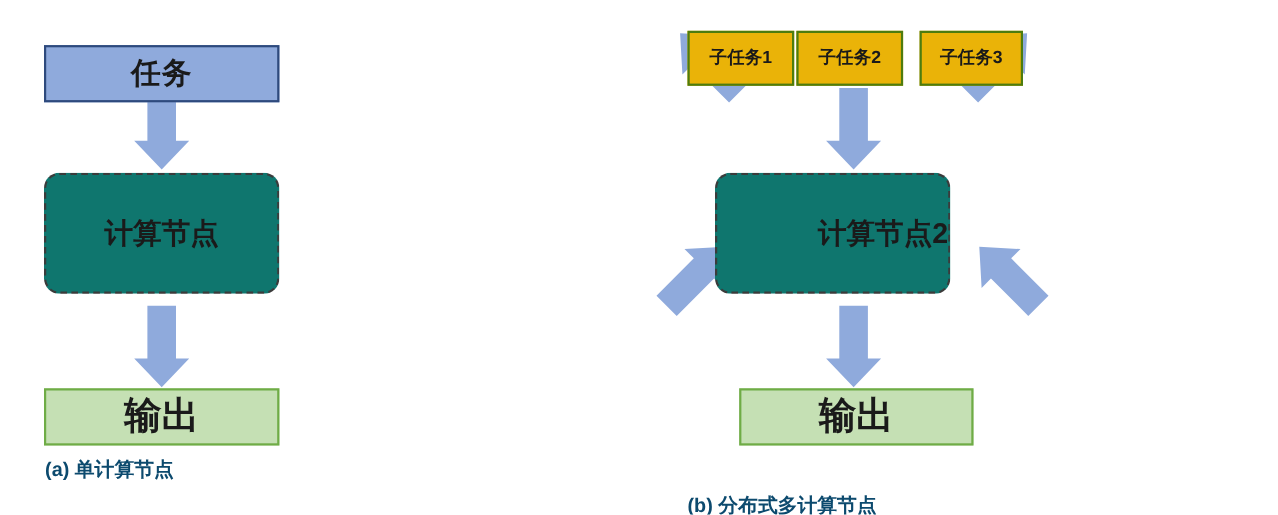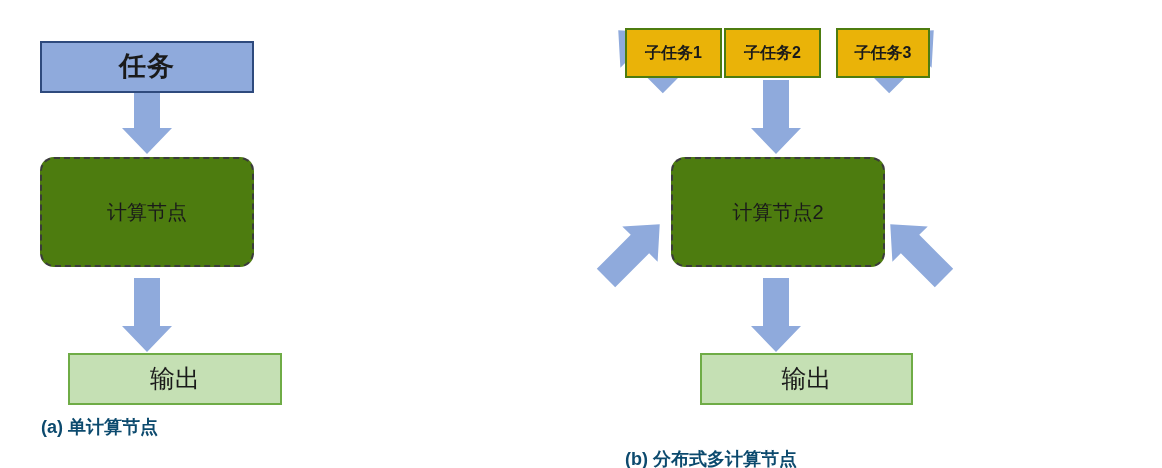--- a/index.html
+++ b/index.html
@@ -34,32 +34,31 @@
     font-weight: 700;
     letter-spacing: 1px;
   }
   .subtask-box {
     background: #eab308;
     border: 2px solid #4d7c0f;
     font-size: 16px;
     font-weight: 700;
   }
   .compute-box {
-    background: #4d7c0f;
+    background: #0f766e;
     border: 2px dashed #3B3B3B;
     border-radius: 14px;
-    font-size: 20px;
-    font-weight: 400;
+    font-size: 26px;
+    font-weight: 700;
   }
   .output-box {
     background: #C5E0B4;
     border: 2px solid #6FAC46;
-    font-size: 25px;
-    font-weight: 400;
-    margin-left: 28px;
+    font-size: 34px;
+    font-weight: 700;
   }
   .caption {
     position: absolute;
     font-size: 18px;
     font-weight: 700;
     color: #0c4a6e;
     white-space: nowrap;
   }
   .arrow-layer {
     position: absolute;
@@ -125,21 +124,21 @@
 
   <div class="node subtask-box" style="left:724px; top:28px; width:97px; height:50px;">
     <span>子任务2</span>
   </div>
 
   <div class="node subtask-box" style="left:823px; top:28px; width:94px; height:50px;margin-left:13px;">
     <span>子任务3</span>
   </div>
 
 
-  <div class="node compute-box" style="left:671px; top:157px; width:214px; height:110px;">
+  <div class="node compute-box" style="left:650px; top:157px; width:214px; height:110px;justify-content:flex-end;">
     <span>计算节点2</span>
   </div>
 
 
   <div class="node output-box" style="left:672px; top:353px; width:213px; height:52px;">
     <span>输出</span>
   </div>
 
   <div class="caption" style="left:625px; top:415px;margin-top:32px;">(b) 分布式多计算节点</div>
 

